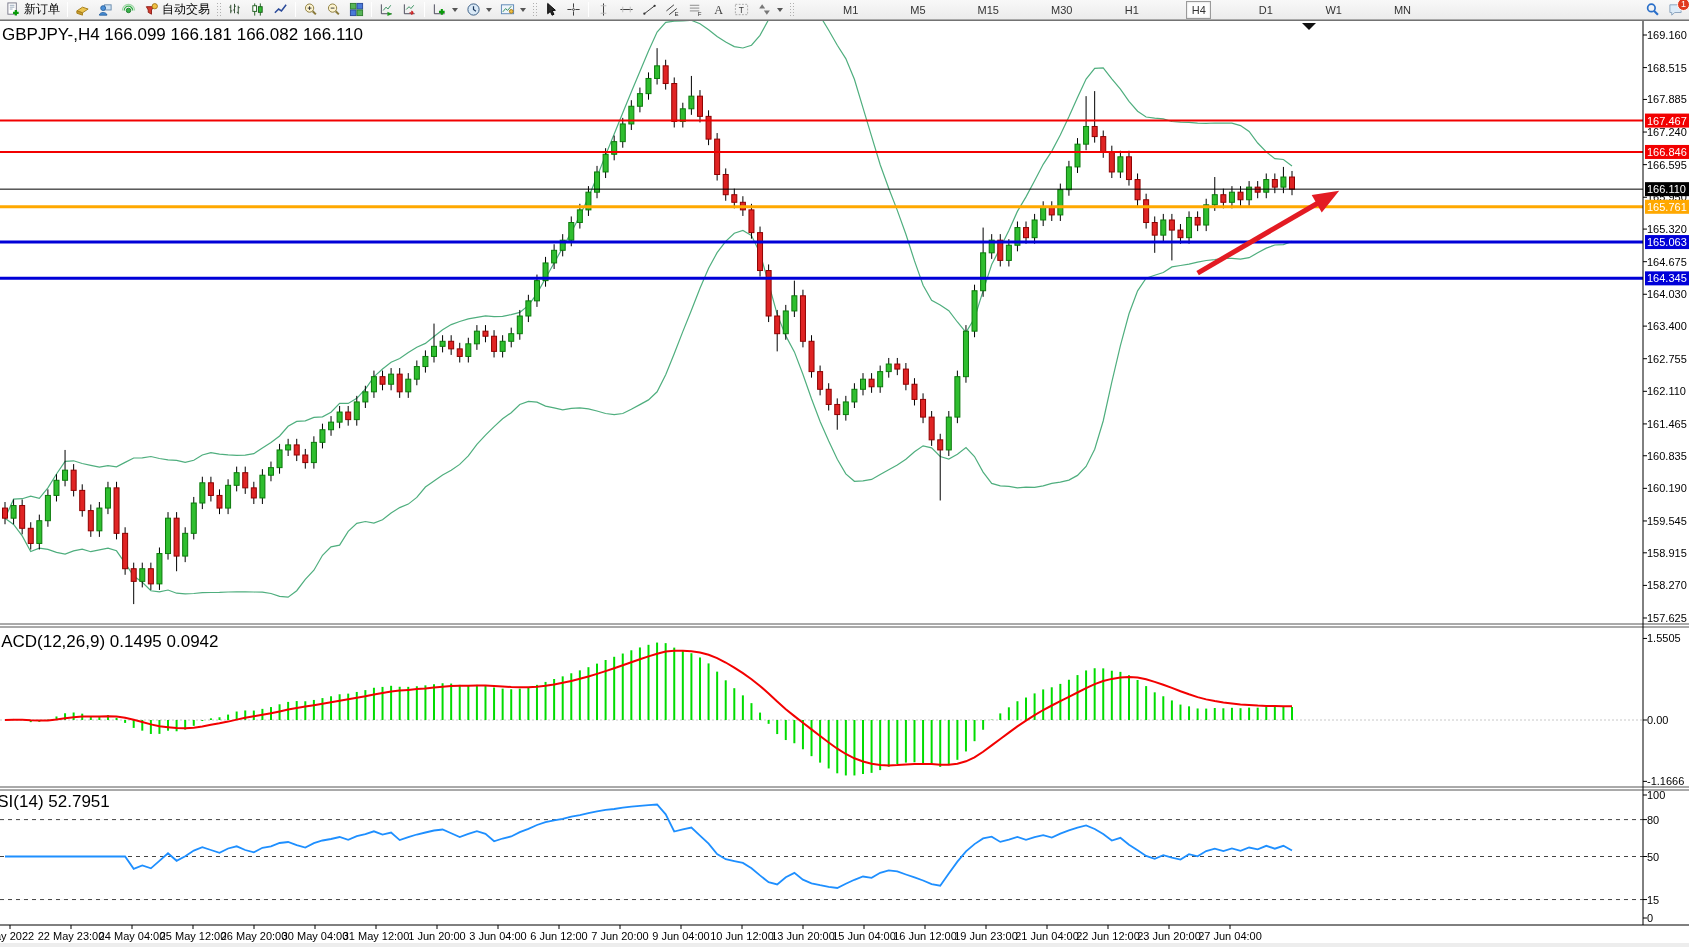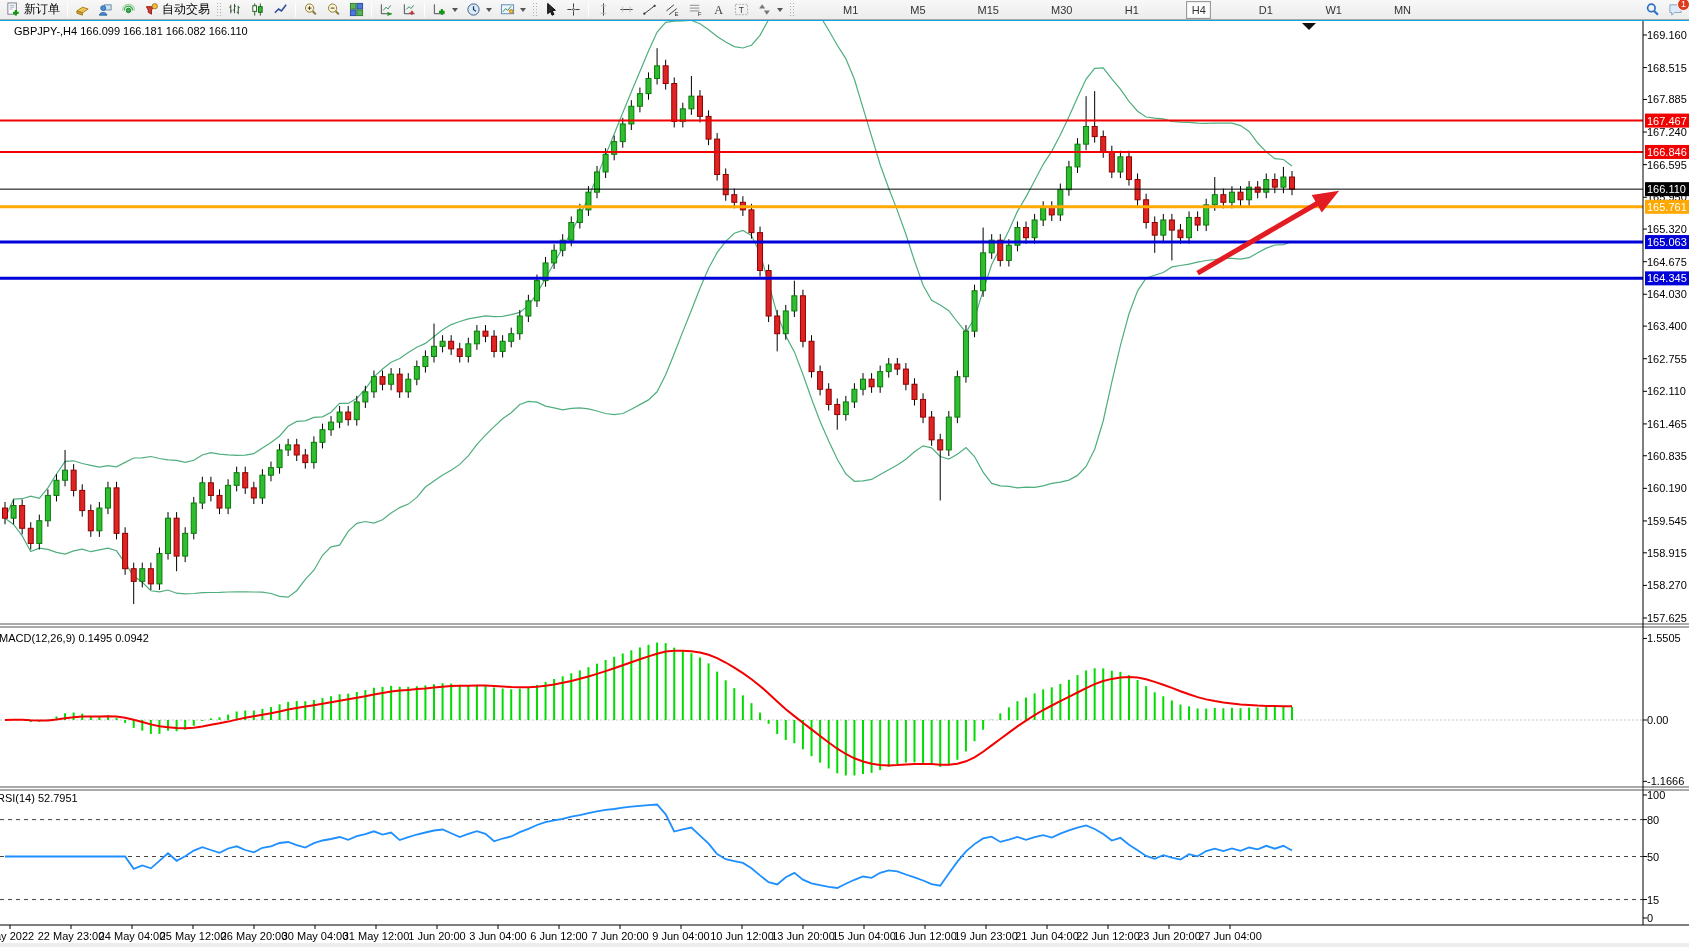--- a/index.html
+++ b/index.html
@@ -1,17 +1,17 @@
 <!DOCTYPE html>
 <html><head>
 <meta charset="utf-8">
 <style>
   html,body{margin:0;padding:0;background:#888;}
   *{box-sizing:border-box;}
-  .window{position:relative;width:1689px;height:947px;background:#0ea5e9;overflow:hidden;
+  .window{position:relative;width:1689px;height:947px;background:#737373;overflow:hidden;
           font-family:"Liberation Sans","DejaVu Sans",sans-serif;font-size:11px;color:#000;}
   
   .toolbar{position:absolute;left:0;top:0;width:1689px;height:20px;
            background:linear-gradient(#f8f8f8,#ececec);border-bottom:1px solid #a9a9a9;
            display:flex;align-items:center;padding:0 2px;}
   .tb-btn{display:flex;align-items:center;gap:3px;height:18px;padding:0 3px;border:1px solid transparent;
           border-radius:2px;cursor:default;flex:0 0 auto;}
   .tb-btn svg{width:15px;height:15px;display:block;}
   .tb-label{font-size:12px;white-space:nowrap;}
   .tb-sep{width:1px;height:15px;background:#c6c6c6;margin:0 3px;flex:0 0 auto;border-right:1px solid #fff;}
@@ -22,21 +22,21 @@
   .tf-btn{height:18px;min-width:25px;padding:0 4px;display:flex;align-items:center;justify-content:center;
           color:#333;border:1px solid transparent;flex:0 0 auto;font-size:11px;margin-left:42px;}
   .tf-btn.active{background:#fdfdfd;border:1px solid #9a9a9a;box-shadow:inset 0 0 2px #ccc;}
   .tb-right{margin-left:auto;display:flex;align-items:center;}
   .badge{position:absolute;right:-4px;top:-4px;width:13px;height:13px;border-radius:50%;
          background:#e03a1e;color:#fff;font-size:9px;display:flex;align-items:center;justify-content:center;
          border:1px solid #fff;}
   
   .chart-wrap{position:absolute;left:0;top:21px;width:1689px;height:926px;background:#fff;}
   #chart-svg{position:absolute;left:0;top:0;}
-  .pane-label{position:absolute;white-space:nowrap;color:#000;font-size:11px;z-index:5;margin-left:12px;}
+  .pane-label{position:absolute;white-space:nowrap;color:#000;font-size:17px;z-index:5;}
   .bottom-strip{position:absolute;left:0;bottom:0;width:1689px;height:4px;background:#ededed;}
 </style>
 </head>
 <body>
 
 <div class="window">
   <div class="toolbar" id="toolbar">
       <div class="tb-btn">
         <span style="display: flex;">
           <svg viewBox="0 0 16 16">

